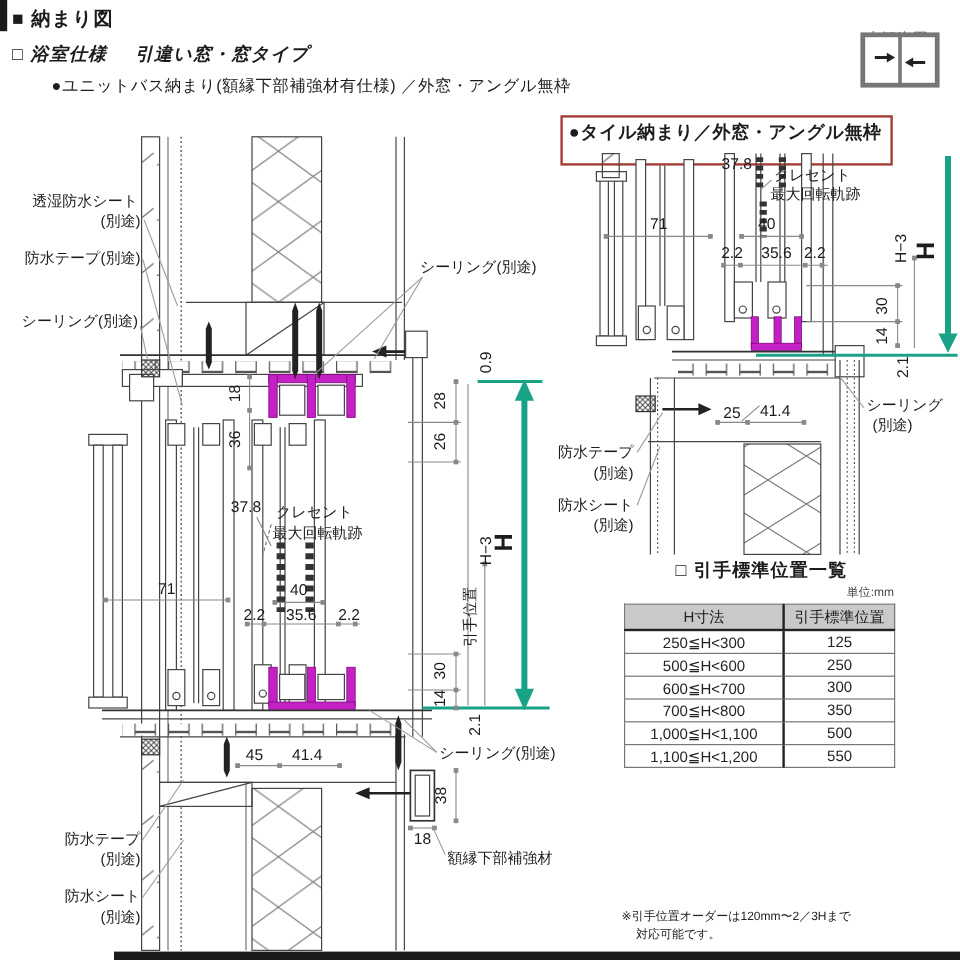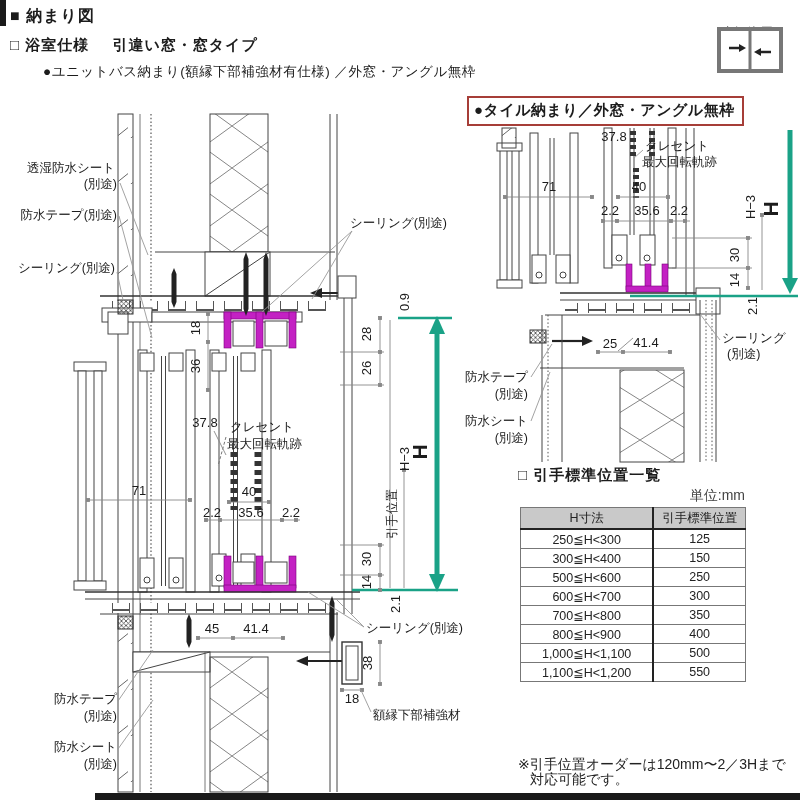--- a/index.html
+++ b/index.html
@@ -3,45 +3,45 @@
 <meta charset="utf-8">
 <style>
   html,body{margin:0;padding:0;}
   body{
     width:800px;height:800px;position:relative;background:#fff;overflow:hidden;
     font-family:"Liberation Sans","DejaVu Sans",sans-serif;color:#1c1c1c;
     -webkit-font-smoothing:antialiased;
   }
   .abs{position:absolute;}
   .hdr1{left:10px;top:6px;font-size:16px;font-weight:bold;letter-spacing:1px;text-align:center;}
-  .hdr2{left:10px;top:36px;font-size:15px;font-weight:bold;letter-spacing:1px;}
+  .hdr2{left:10px;top:36px;font-size:15px;font-weight:bold;letter-spacing:1px;font-style:italic;}
   .hdr2 .gap{display:inline-block;width:18px;}
   .hdr3{left:43px;top:63px;font-size:13.5px;letter-spacing:0.5px;}
   .viewlbl{left:722px;top:24px;font-size:12px;color:#333;letter-spacing:1px;}
   .viewicon{left:716px;top:26px;}
   .tilebox{
     left:467px;top:96px;border:2.5px solid #a63e38;background:#fff;
-    font-size:15px;font-weight:bold;padding:3px 7px 4px 5px;letter-spacing:0.5px;white-space:nowrap;
+    font-size:15px;font-weight:bold;padding:3px 7px 16px 5px;letter-spacing:0.5px;white-space:nowrap;
   }
   .corner-mark{left:0;top:0;width:6px;height:26px;background:#1a1a1a;}
   .bottom-bar{left:95px;top:793px;width:705px;height:7px;background:#1a1a1a;}
 
   .tablewrap{left:518px;top:466px;width:233px;background:#fff;}
-  .tabletitle{font-size:15px;font-weight:bold;letter-spacing:1px;margin:0 0 2px 0;}
-  .tableunit{font-size:14px;color:#444;text-align:right;margin:0 6px 2px 0;}
+  .tabletitle{font-size:15px;font-weight:bold;letter-spacing:1px;margin:0 0 2px 0;text-align:center;}
+  .tableunit{font-size:10px;color:#444;text-align:right;margin:0 6px 2px 0;}
   table.handle{border-collapse:collapse;width:226px;margin-left:2px;}
   table.handle th,table.handle td{
     border:1px solid #777;font-size:12.5px;text-align:center;padding:1.5px 2px;height:14.2px;
     font-weight:normal;color:#222;
   }
   table.handle th{background:#c9c9c9;border-bottom:2px solid #222;}
   table.handle th:first-child,table.handle td:first-child{width:128px;border-right:2px solid #222;}
   table.handle td:last-child{width:88px;}
   table.handle{border:1.5px solid #555;padding-left:28px;}
-  .notes{left:518px;top:757px;font-size:14px;line-height:15px;color:#222;}
+  .notes{left:518px;top:757px;font-size:10px;line-height:15px;color:#222;}
   .notes .l2{padding-left:12px;}
   svg text{fill:#1c1c1c;}
   .dim{font-size:13px;}
   .lbl{font-size:12.5px;}
   .big{font-size:21px;font-weight:bold;}
 </style>
 </head>
 <body>
 
 <div class="abs corner-mark"></div>
@@ -456,38 +456,30 @@
         <th>H寸法</th>
         <th>引手標準位置</th>
       </tr>
     </thead>
     <tbody>
         <tr>
           <td>250≦H&lt;300</td>
           <td>125</td>
         </tr>
         <tr>
-          <td>300≦H&lt;400</td>
-          <td>150</td>
-        </tr>
-        <tr>
           <td>500≦H&lt;600</td>
           <td>250</td>
         </tr>
         <tr>
           <td>600≦H&lt;700</td>
           <td>300</td>
         </tr>
         <tr>
           <td>700≦H&lt;800</td>
           <td>350</td>
-        </tr>
-        <tr>
-          <td>800≦H&lt;900</td>
-          <td>400</td>
         </tr>
         <tr>
           <td>1,000≦H&lt;1,100</td>
           <td>500</td>
         </tr>
         <tr>
           <td>1,100≦H&lt;1,200</td>
           <td>550</td>
         </tr>
       </tbody>

